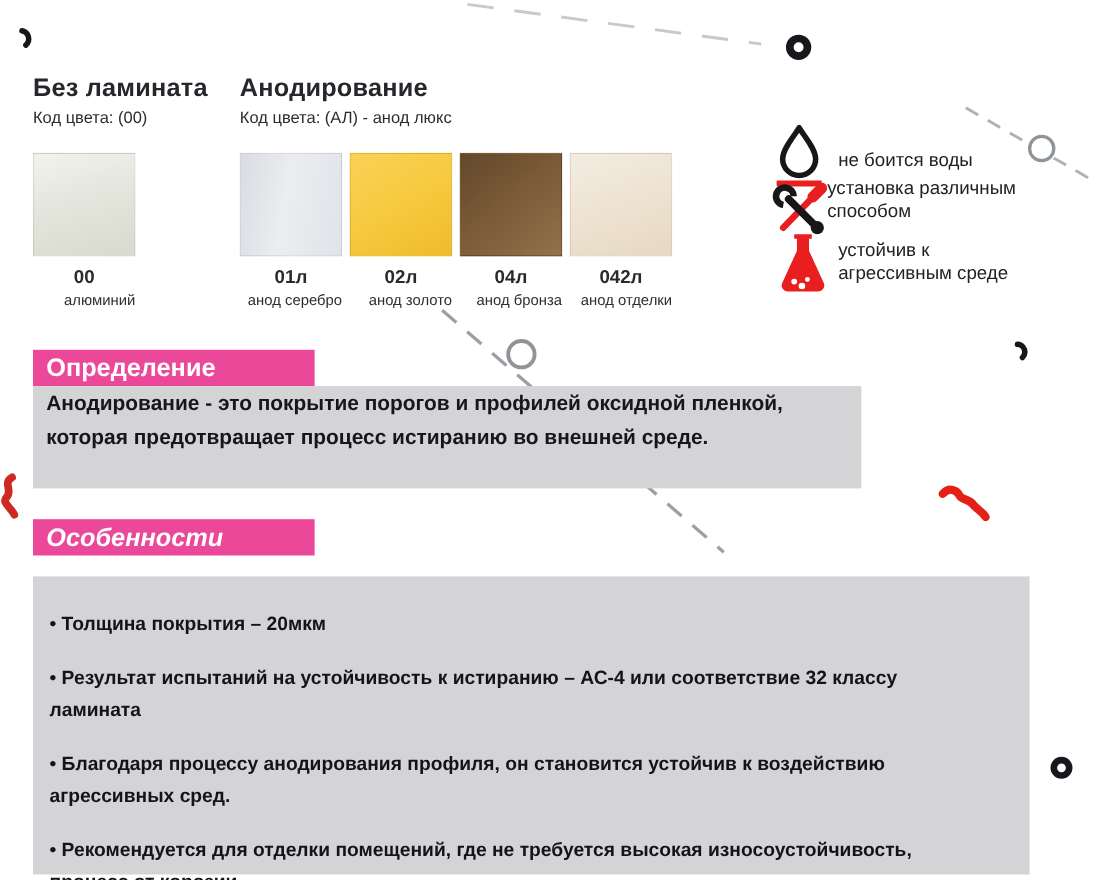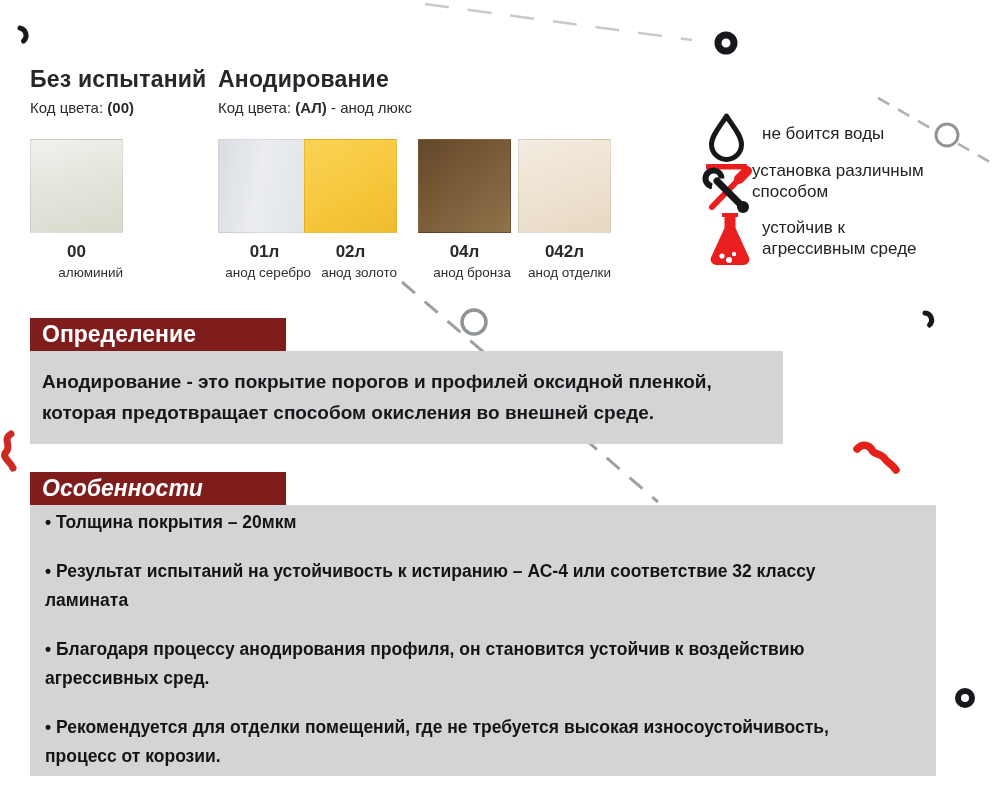--- a/index.html
+++ b/index.html
@@ -8,78 +8,78 @@
   .abs{position:absolute;}
 
   
   #deco-under{position:absolute;left:0;top:0;z-index:0;}
   #deco-over{position:absolute;left:0;top:0;z-index:3;pointer-events:none;}
   .content{position:absolute;left:0;top:0;width:100%;height:100%;z-index:1;}
 
   
   .col-title{font-size:23px;font-weight:bold;color:#26262b;letter-spacing:.2px;}
   .col-sub{font-size:15px;color:#2c2c30;margin-top:6px;}
-  .col-sub b{font-weight:bold;}
+  .col-sub b{font-weight:normal;}
 
   
   .swatch{position:absolute;width:93px;}
   .chip{width:93px;height:94px;border:1px solid rgba(0,0,0,.07);box-sizing:border-box;}
   .sw-00 .chip{background:linear-gradient(165deg,#f1f2ed 0%,#e4e6dd 45%,#d7dacc 100%);}
   .sw-01 .chip{background:linear-gradient(100deg,#d9dce1 0%,#ebedf0 45%,#e0e3e8 100%);}
   .sw-02 .chip{background:linear-gradient(150deg,#f9d256 0%,#f7c93e 50%,#efbb2d 100%);}
   .sw-04 .chip{background:linear-gradient(140deg,#62482b 0%,#7a5a37 45%,#91724c 100%);}
   .sw-042 .chip{background:linear-gradient(160deg,#f3ece1 0%,#eee3d2 50%,#e6d8c1 100%);}
   .sw-code{margin-top:9px;text-align:center;font-size:17px;font-weight:bold;color:#2a2a2e;}
   .sw-name{text-align:right;font-size:13.5px;color:#2e2e32;margin-top:3px;}
 
   
   .feat-label{font-size:17px;color:#222226;line-height:21px;}
 
   
-  .banner{position:absolute;left:30px;width:256px;height:33px;background:#7f1d1d;
+  .banner{position:absolute;left:30px;width:256px;height:33px;background:#ec4899;
           color:#ffffff;font-size:23px;font-weight:bold;line-height:33px;padding-left:12px;box-sizing:border-box;}
   .graybox{position:absolute;left:30px;background:#d4d4d7;box-sizing:border-box;}
   .def-text{font-size:19px;font-weight:bold;color:#17171a;line-height:31px;}
   .feat-box p{margin:0 0 20px 0;font-size:17.5px;font-weight:bold;color:#141416;line-height:29px;}
   .bl{display:block;}
   .bl-first::before{content:"\2022\00a0";}
 </style>
 </head>
 <body>
 
 <div class="page">
 
   <svg id="deco-under" width="1000" height="800" viewBox="0 0 1000 800">
     <line x1="402" y1="282" x2="658" y2="502" stroke="#9d9fa2" stroke-width="3" stroke-dasharray="17 13"></line>
     <circle cx="474" cy="322" r="12" fill="#ffffff" stroke="#8f9499" stroke-width="3.5"></circle>
   </svg>
 
   <div class="content">
 
     <div class="abs" style="left:30px;top:66px;">
-      <div class="col-title">Без испытаний</div>
+      <div class="col-title">Без ламината</div>
       <div class="col-sub"><span>Код цвета: </span><b>(00)</b></div>
     </div>
 
     <div class="abs" style="left:218px;top:66px;">
       <div class="col-title">Анодирование</div>
       <div class="col-sub"><span>Код цвета: </span><b>(АЛ)</b><span> - анод люкс</span></div>
     </div>
 
     <div class="swatch sw-00" style="left:30px;top:139px;">
       <div class="chip"></div>
       <div class="sw-code">00</div>
       <div class="sw-name">алюминий</div>
     </div>
     <div class="swatch sw-01" style="left:218px;top:139px;">
       <div class="chip"></div>
       <div class="sw-code">01л</div>
       <div class="sw-name">анод серебро</div>
     </div>
-    <div class="swatch sw-02" style="left:304px;top:139px;">
+    <div class="swatch sw-02" style="left:318px;top:139px;">
       <div class="chip"></div>
       <div class="sw-code">02л</div>
       <div class="sw-name">анод золото</div>
     </div>
     <div class="swatch sw-04" style="left:418px;top:139px;">
       <div class="chip"></div>
       <div class="sw-code">04л</div>
       <div class="sw-name">анод бронза</div>
     </div>
     <div class="swatch sw-042" style="left:518px;top:139px;">
@@ -87,21 +87,21 @@
       <div class="sw-code">042л</div>
       <div class="sw-name">анод отделки</div>
     </div>
 
     <div class="abs" style="left:703px;top:110px;">
       <svg width="47" height="61" viewBox="0 0 47 61">
         <path d="M23.5 6 C19 14 8.5 25 8.5 34.5 a15 15 0 0 0 30 0 C38.5 25 28 14 23.5 6 Z" fill="#ffffff" stroke="#17171a" stroke-width="5" stroke-linejoin="round"></path>
         <rect x="3" y="54" width="41" height="5.5" rx="1" fill="#e91f1f"></rect>
       </svg>
     </div>
-    <div class="abs feat-label" style="left:762px;top:123px;text-align:center;">
+    <div class="abs feat-label" style="left:762px;top:135px;text-align:center;">
       <div>не боится воды</div>
       <div></div>
     </div>
 
     <div class="abs" style="left:701px;top:166px;">
       <svg width="52" height="50" viewBox="0 0 52 50">
         <line x1="44" y1="7" x2="11" y2="41" stroke="#e91f1f" stroke-width="6" stroke-linecap="round"></line>
         <line x1="46" y1="5" x2="38" y2="13" stroke="#e91f1f" stroke-width="10" stroke-linecap="round"></line>
         <line x1="16" y1="15" x2="41" y2="40" stroke="#17171a" stroke-width="7" stroke-linecap="round"></line>
         <circle cx="12.5" cy="12.5" r="8" fill="none" stroke="#17171a" stroke-width="6" stroke-dasharray="36 15" transform="rotate(100 12.5 12.5)"></circle>
@@ -120,29 +120,29 @@
         <circle cx="21" cy="48" r="3" fill="#ffffff"></circle>
         <circle cx="26" cy="42" r="2.2" fill="#ffffff"></circle>
       </svg>
     </div>
     <div class="abs feat-label" style="left:762px;top:217px;">
       <div>устойчив к</div>
       <div>агрессивным среде</div>
     </div>
 
     <div class="banner" style="top:318px;">Определение</div>
-    <div class="graybox" style="top:351px;width:753px;height:93px;padding:15px 14px 0 12px;">
+    <div class="graybox" style="top:351px;width:753px;height:93px;padding:1px 14px 0 12px;">
       <div class="def-text">
         <span class="bl">Анодирование - это покрытие порогов и профилей оксидной пленкой,</span>
-        <span class="bl">которая предотвращает способом окисления во внешней среде.</span>
+        <span class="bl">которая предотвращает процесс истиранию во внешней среде.</span>
       </div>
     </div>
 
     <div class="banner" style="top:472px;font-style:italic;">Особенности</div>
-    <div class="graybox feat-box" style="top:505px;width:906px;height:271px;padding:3px 20px 0 15px;">
+    <div class="graybox feat-box" style="top:524px;width:906px;height:271px;padding:29px 20px 0 15px;">
       <p>
         <span class="bl bl-first">Толщина покрытия – 20мкм</span>
         <span class="bl"></span>
       </p>
       <p>
         <span class="bl bl-first">Результат испытаний на устойчивость к истиранию – АС-4 или соответствие 32 классу</span>
         <span class="bl">ламината</span>
       </p>
       <p>
         <span class="bl bl-first">Благодаря процессу анодирования профиля, он становится устойчив к воздействию</span>

